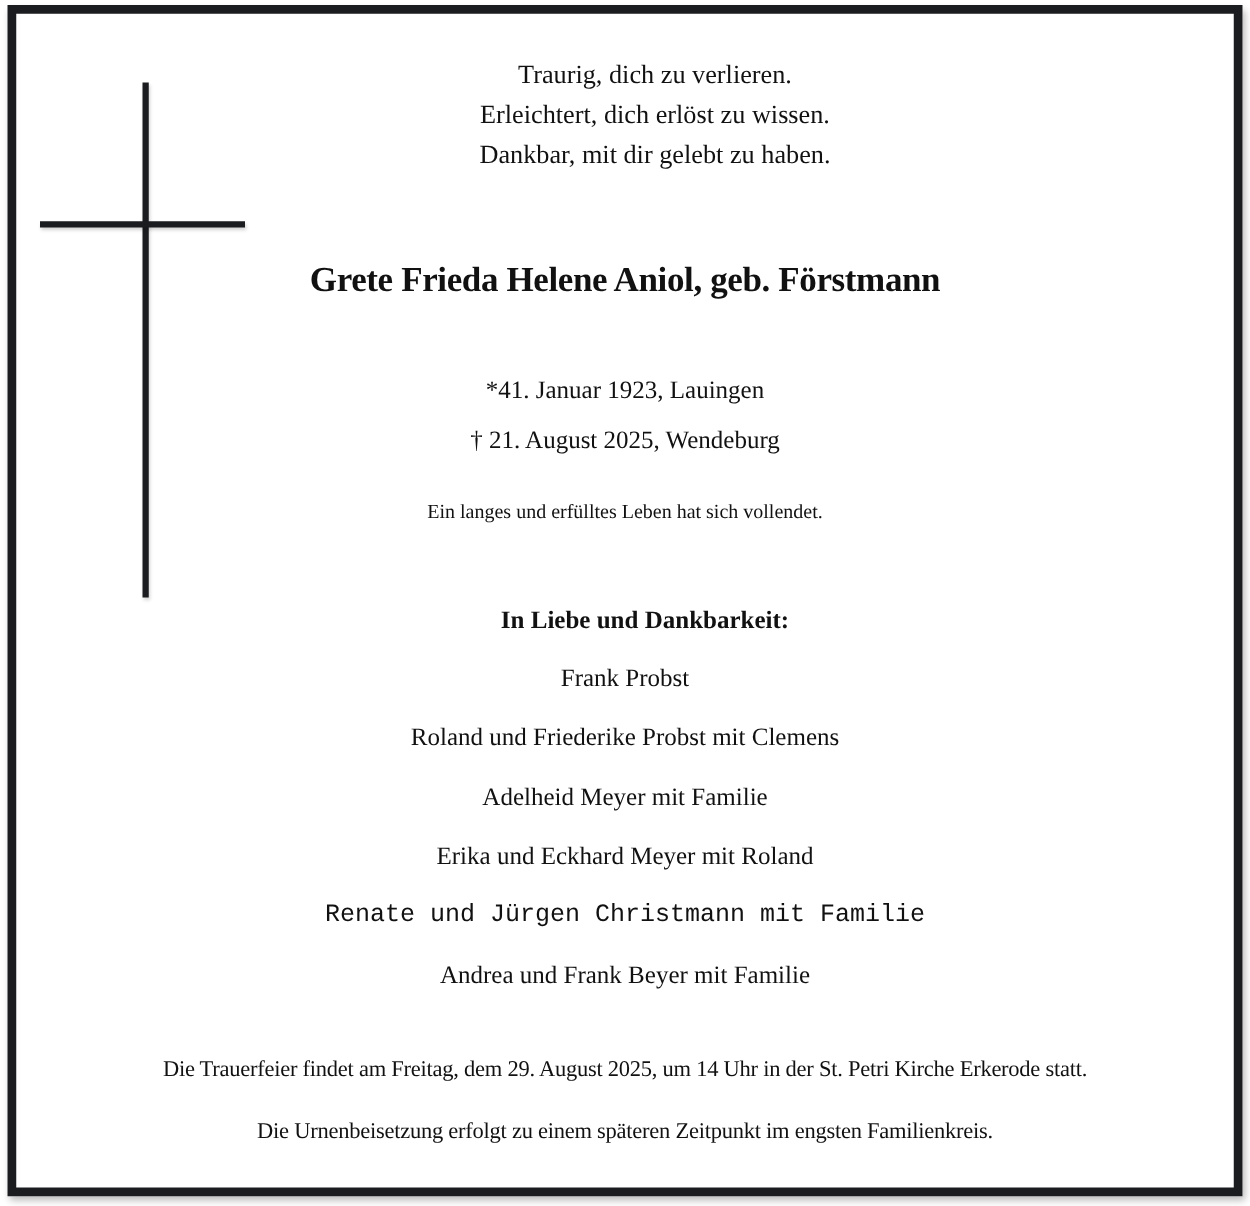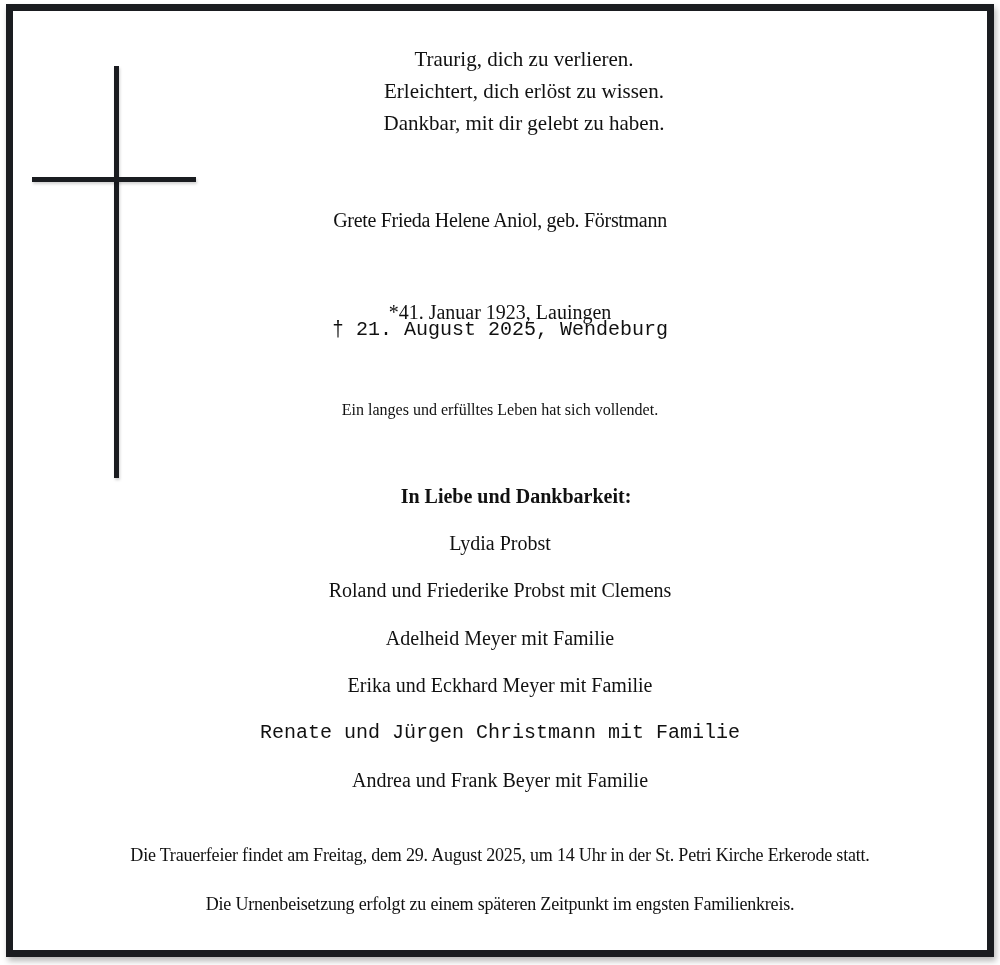--- a/index.html
+++ b/index.html
@@ -49,22 +49,22 @@
       width: 1000px;
       text-align: center;
       white-space: nowrap;
     }
     .poem {
       font-size: 21px;
       line-height: 32px;
       padding-left: 24px;
     }
     .name {
-      font-size: 20px;
-      font-weight: normal;
+      font-size: 28px;
+      font-weight: bold;
       letter-spacing: -0.3px;
     }
     .dates {
       font-size: 20px;
       line-height: 28px;
     }
     .regular {
       font-size: 16px;
     }
     .bold-heading {
@@ -92,30 +92,30 @@
 <div>
   <div class="line poem" style="top:43px;">Traurig, dich zu verlieren.</div>
   <div class="line poem" style="top:75px;">Erleichtert, dich erlöst zu wissen.</div>
   <div class="line poem" style="top:107px;">Dankbar, mit dir gelebt zu haben.</div>
 </div>
 
 <div class="line name" style="top:209px;">Grete Frieda Helene Aniol, geb. Förstmann</div>
 
 <div>
   <div class="line dates" style="top:298px;">*41. Januar 1923, Lauingen</div>
-  <div class="line dates" style="top:316px;font-family:Liberation Mono, monospace;">† 21. August 2025, Wendeburg</div>
+  <div class="line dates" style="top:338px;">† 21. August 2025, Wendeburg</div>
 </div>
 
 <div class="line regular" style="top:401px;">Ein langes und erfülltes Leben hat sich vollendet.</div>
 
 <div class="line bold-heading" style="top:485px;padding-left:16px;">In Liebe und Dankbarkeit:</div>
 
 <div>
-  <div class="line mourner" style="top:532px;">Lydia Probst</div>
+  <div class="line mourner" style="top:532px;">Frank Probst</div>
   <div class="line mourner" style="top:579px;">Roland und Friederike Probst mit Clemens</div>
   <div class="line mourner" style="top:627px;">Adelheid Meyer mit Familie</div>
-  <div class="line mourner" style="top:674px;">Erika und Eckhard Meyer mit Familie</div>
+  <div class="line mourner" style="top:674px;">Erika und Eckhard Meyer mit Roland</div>
   <div class="line mourner" style="top:721px;font-family:Liberation Mono, monospace;">Renate und Jürgen Christmann mit Familie</div>
   <div class="line mourner" style="top:769px;">Andrea und Frank Beyer mit Familie</div>
 </div>
 
 <div class="line footer" style="top:845px;">Die Trauerfeier findet am Freitag, dem 29. August 2025, um 14 Uhr in der St. Petri Kirche Erkerode statt.</div>
 <div class="line footer" style="top:894px;">Die Urnenbeisetzung erfolgt zu einem späteren Zeitpunkt im engsten Familienkreis.</div>
 
 </body></html>

